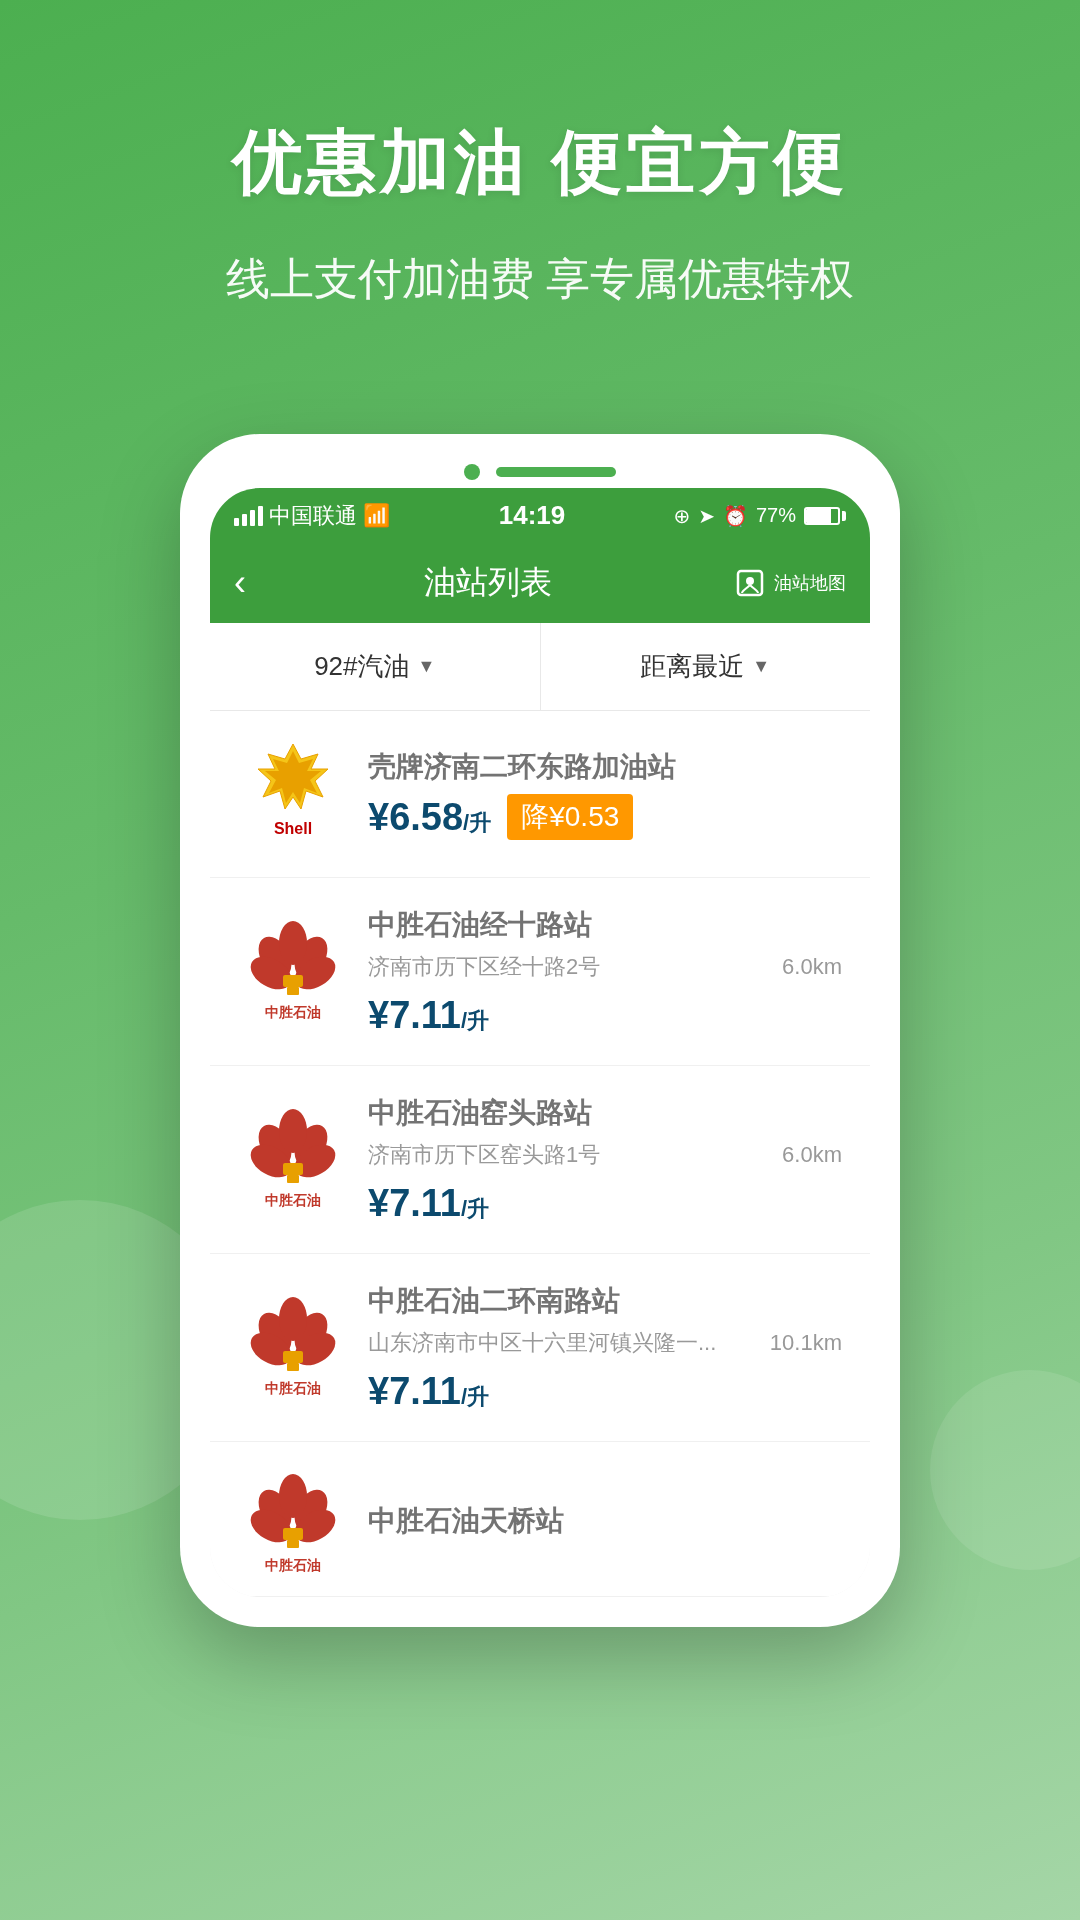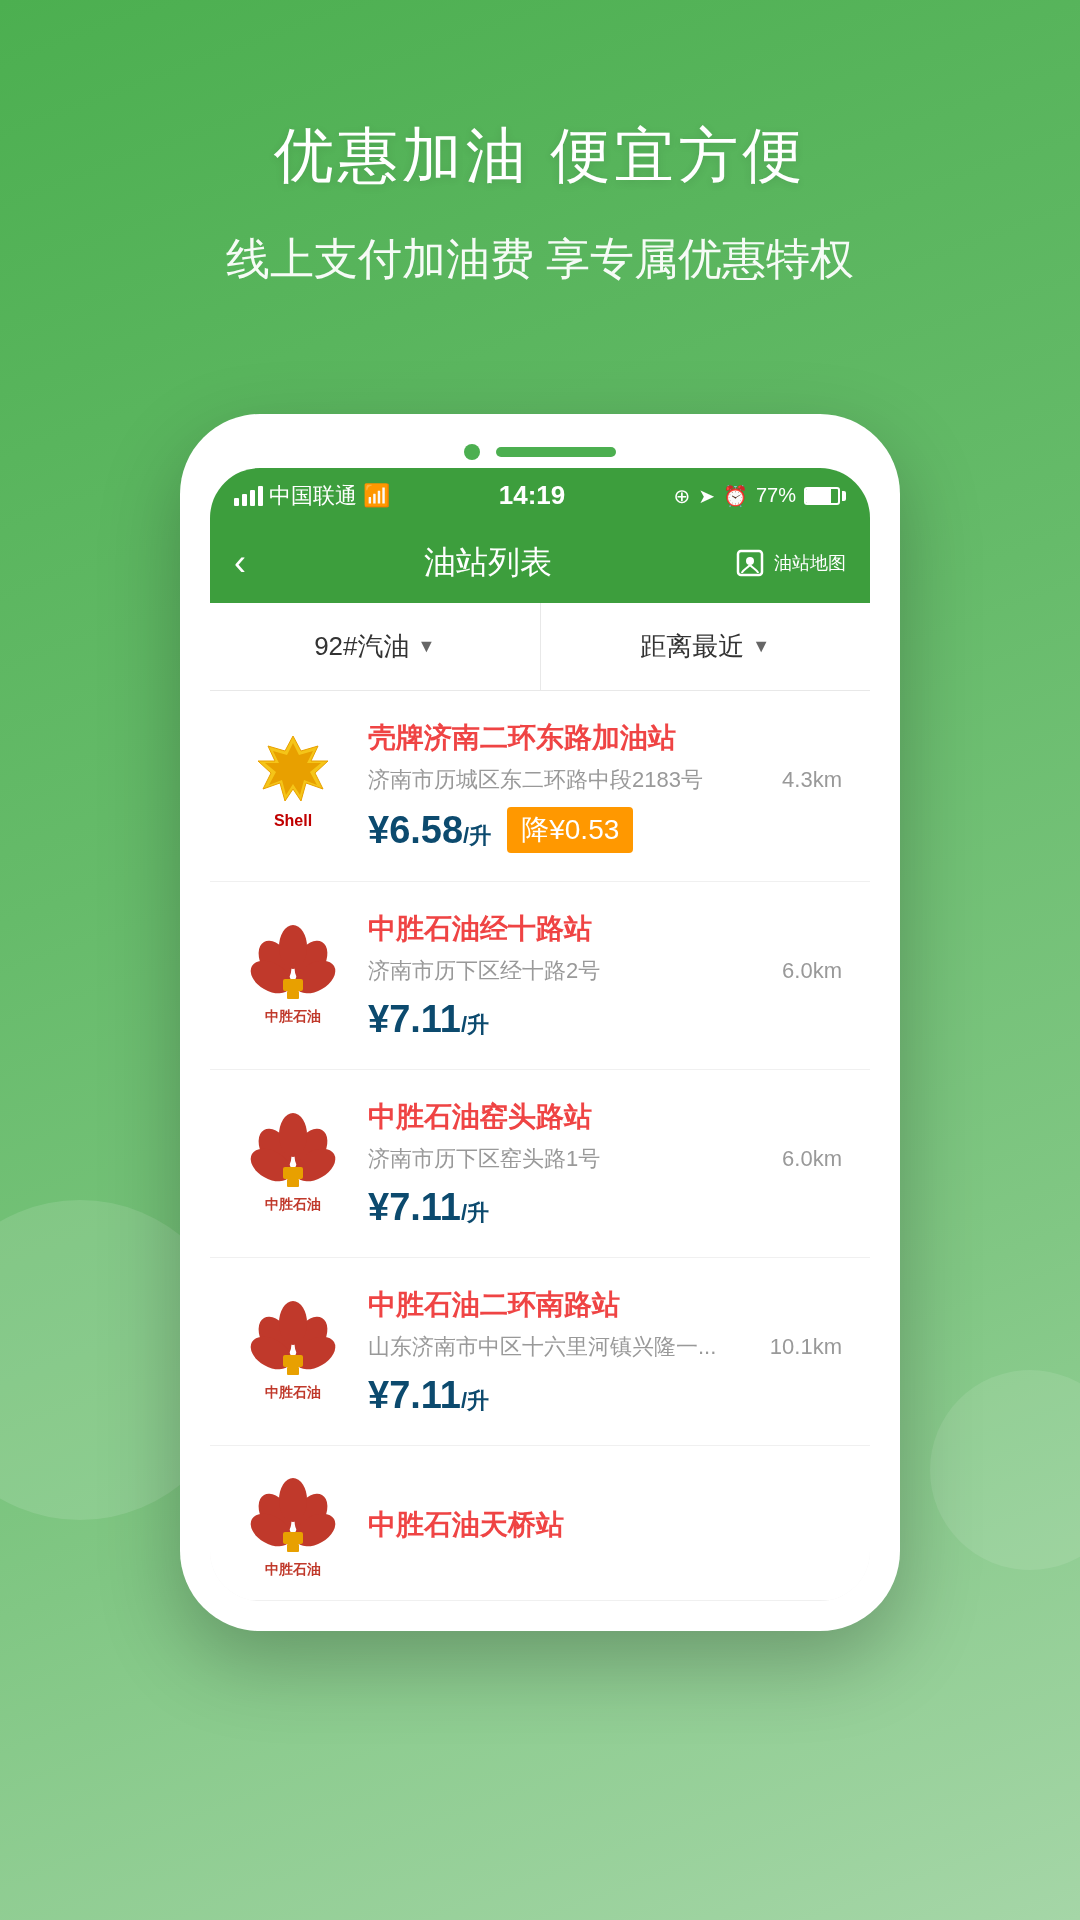--- a/index.html
+++ b/index.html
@@ -12,26 +12,26 @@
       overflow: hidden;
     }
 
     .hero-section {
       padding: 120px 60px 60px;
       text-align: center;
       color: white;
     }
 
     .hero-title {
-      font-size: 60px;
-      font-weight: 400;
+      font-size: 70px;
+      font-weight: 700;
       letter-spacing: 4px;
       line-height: 1.2;
       text-shadow: 0 2px 8px rgba(0,0,0,0.1);
-      margin-bottom: 32px;
+      margin-bottom: 40px;
     }
 
     .hero-subtitle {
       font-size: 44px;
       font-weight: 400;
       line-height: 1.6;
       opacity: 0.95;
     }
 
     .phone-container {
@@ -238,21 +238,21 @@
       justify-content: center;
     }
 
     .station-info {
       flex: 1;
     }
 
     .station-name {
       font-size: 28px;
       font-weight: 600;
-      color: #ef4444;
+      color: #737373;
       margin-bottom: 8px;
     }
 
     .station-address-row {
       display: flex;
       justify-content: space-between;
       align-items: center;
       margin-bottom: 12px;
     }
 
@@ -395,24 +395,20 @@
           <div class="station-logo">
             <svg viewBox="0 0 100 110" width="100" height="110">
 
               <path d="M50 5 L58 20 L75 15 L68 30 L85 30 L72 42 L80 58 L63 52 L58 70 L50 58 L42 70 L37 52 L20 58 L28 42 L15 30 L32 30 L25 15 L42 20 Z" fill="#f5c518" stroke="#e8a000" stroke-width="1"></path>
               <path d="M50 12 L56 24 L70 20 L64 32 L78 32 L67 41 L74 54 L61 49 L57 64 L50 53 L43 64 L39 49 L26 54 L33 41 L22 32 L36 32 L30 20 L44 24 Z" fill="#e8a000"></path>
               <text x="50" y="95" text-anchor="middle" font-size="16" font-weight="bold" fill="#c00000" font-family="Arial">Shell</text>
             </svg>
           </div>
           <div class="station-info">
             <div class="station-name">壳牌济南二环东路加油站</div>
-            <div class="station-address-row">
-              <span class="station-address">济南市历城区东二环路中段2183号</span>
-              <span class="station-distance">4.3km</span>
-            </div>
             <div class="price-row">
               <span class="price-main">
                 <span class="price-number">¥6.58</span><span class="price-unit">/升</span>
               </span>
               <span class="discount-badge">降¥0.53</span>
             </div>
           </div>
         </div>
 
         <div class="station-item">

